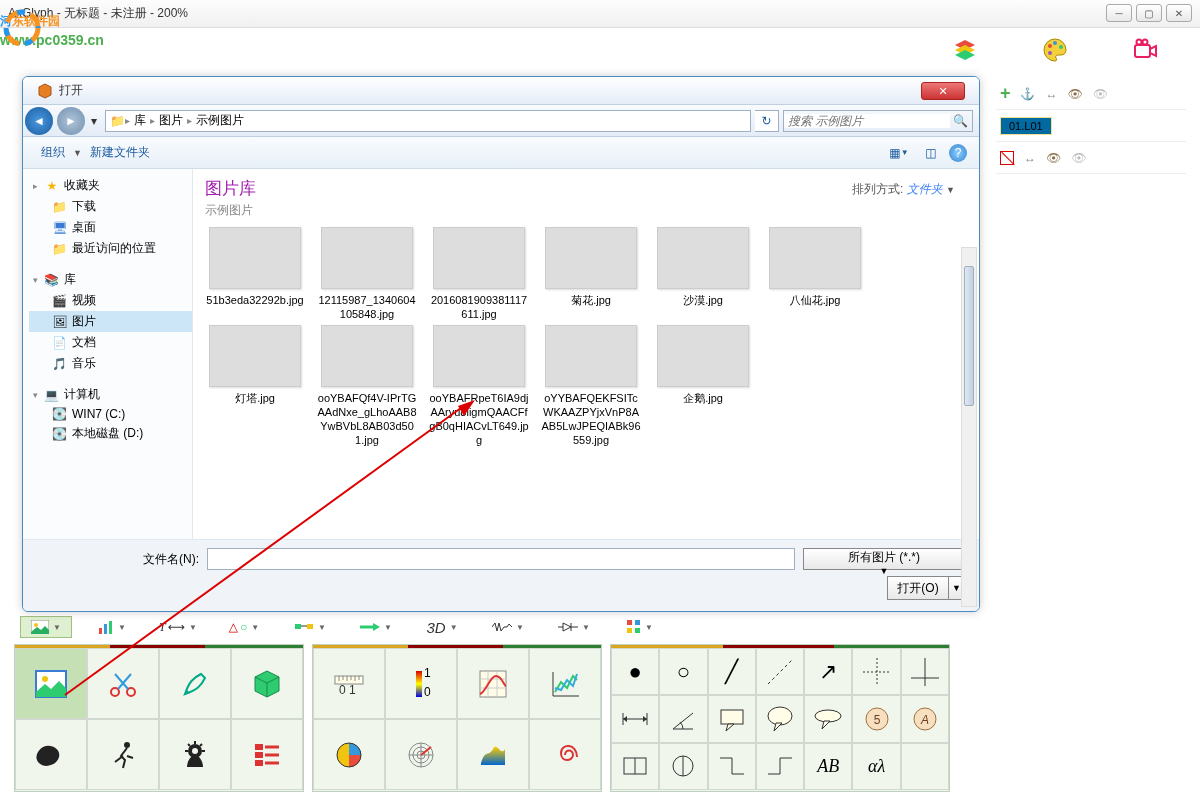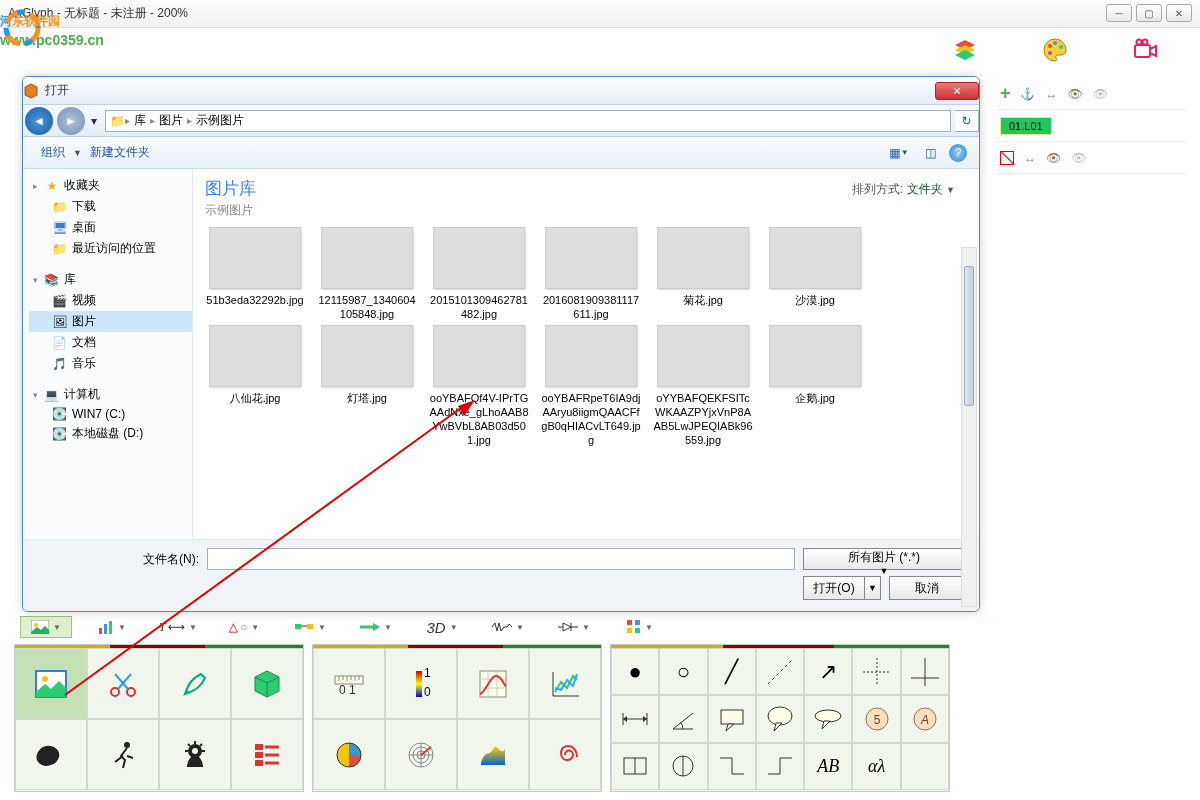--- a/index.html
+++ b/index.html
@@ -14,27 +14,27 @@
 .wm2{font-size:14px;color:#4caf50;font-weight:bold;}
 .wm-ico{position:absolute;top:6px;left:2px;width:40px;height:40px;}
 .wm-ico svg{width:40px;height:40px;}
 .top-right-tools{position:absolute;top:30px;right:20px;display:flex;gap:20px;}
 .tri-tool{width:70px;height:40px;display:flex;align-items:center;justify-content:center;font-size:22px;}
 .right-panel{position:absolute;top:78px;right:14px;width:190px;}
 .rp-row{display:flex;align-items:center;height:32px;border-bottom:1px solid #eee;gap:10px;padding:0 4px;}
 .rp-add{color:#4caf50;font-size:18px;font-weight:bold;}
 .rp-anch{color:#d00;}
 .rp-eye{color:#8b6f47;}
-.rp-tab{background:#22c55e;border:1px solid #f0e090;padding:2px 8px;font-size:11px;}
+.rp-tab{background:#0369a1;border:1px solid #f0e090;padding:2px 8px;font-size:11px;}
 .rp-sq{width:14px;height:14px;border:1px solid #d00;display:inline-block;position:relative;}
 .rp-sq::after{content:'';position:absolute;width:18px;height:1px;background:#d00;transform:rotate(45deg);top:6px;left:-2px;}
 
 
 .dlg{position:absolute;top:76px;left:22px;width:958px;height:536px;border:1px solid #4a8bc2;border-radius:6px;overflow:hidden;box-shadow:0 0 10px rgba(0,0,0,.2);background:#fff;z-index:50;}
-.dlg-tb{height:28px;background:linear-gradient(#fff,#e4ecf7);display:flex;align-items:center;padding:0 0;border-bottom:1px solid #c0d0e0;}
+.dlg-tb{height:28px;background:linear-gradient(#fff,#e4ecf7);display:flex;align-items:center;padding:0 14px;border-bottom:1px solid #c0d0e0;}
 .dlg-tb .cube{width:16px;height:16px;margin-right:6px;}
 .dlg-tit{flex:1;color:#333;}
 .dlg-x{width:44px;height:18px;background:linear-gradient(#e77,#c33);border:1px solid #a22;border-radius:3px;color:#fff;text-align:center;font-size:11px;line-height:16px;}
 .dlg-nav{height:32px;background:linear-gradient(#f8fbfe,#e4ecf7);display:flex;align-items:center;border-bottom:1px solid #c0d0e0;}
 .nav-bk,.nav-fw{width:28px;height:28px;border-radius:50%;margin:0 2px;display:flex;align-items:center;justify-content:center;color:#fff;}
 .nav-bk{background:radial-gradient(#4a9ae0,#1a5a9e);}
 .nav-fw{background:radial-gradient(#b0c4d8,#7090b0);}
 .nav-dd{width:14px;height:20px;display:flex;align-items:center;justify-content:center;color:#333;}
 .nav-path{flex:1;height:22px;background:#fff;border:1px solid #a0b0c0;margin:0 4px;display:flex;align-items:center;padding:0 4px;}
 .nav-path .seg{padding:0 4px;}
@@ -55,24 +55,24 @@
 .sg-h .ico{width:18px;text-align:center;margin-right:3px;}
 .sg-i{display:flex;align-items:center;padding:2px 4px 2px 22px;}
 .sg-i.sel{background:#cde6f7;}
 .sg-i .ico{width:18px;text-align:center;margin-right:3px;}
 .star{color:#f7b500;}
 .fold{color:#f7c04a;}
 .mon{color:#3a7bd5;}
 .doc{color:#8893a0;}
 .mus{color:#3a7bd5;}
 .dlg-main{flex:1;position:relative;overflow:auto;padding:8px 12px;}
-.lib-h{color:#3b82f6;font-size:17px;}
+.lib-h{color:#a21caf;font-size:17px;}
 .lib-sub{color:#888;margin-top:2px;margin-bottom:8px;}
 .sort{position:absolute;top:12px;right:24px;color:#555;}
-.sort .lk{color:#14532d;}
+.sort .lk{color:#3b82f6;font-style:italic;}
 .thumbs{display:flex;flex-wrap:wrap;gap:4px 12px;}
 .thumb{width:100px;text-align:center;}
 .thumb .pic{width:92px;height:62px;border:1px solid #ccc;margin:0 auto 4px;background:#ddd;box-shadow:1px 1px 2px rgba(0,0,0,.15);}
 .thumb .cap{font-size:11px;line-height:14px;word-break:break-all;}
 .p0{background:linear-gradient(120deg,#e8e8e0 40%,#c8d0c0);}
 .p1{background:linear-gradient(120deg,#4a6070,#6a8090);}
 .p2{background:linear-gradient(120deg,#c77028,#5a402a);}
 .p3{background:linear-gradient(120deg,#2a3a4a,#4a5a6a);}
 .p4{background:radial-gradient(#ff6a1a,#cc3a00);}
 .p5{background:linear-gradient(#7aa5d5 40%,#d9934a 40%);}
@@ -84,21 +84,21 @@
 .p11{background:linear-gradient(#7a94b8,#3a4a5a);}
 .p12{background:linear-gradient(#d47aa0 50%,#3a3ab0 50%);}
 .p13{background:linear-gradient(#c8d8e8 50%,#1a1a1a 50%);}
 .dlg-sb{position:absolute;top:170px;right:2px;width:16px;height:360px;background:#f0f0f0;border:1px solid #ddd;}
 .dlg-sb .th{position:absolute;top:18px;left:2px;right:2px;height:140px;background:linear-gradient(90deg,#e0e8f0,#c0d0e0);border:1px solid #a0b0c0;border-radius:2px;}
 .dlg-bot{height:72px;border-top:1px solid #e0e8f0;background:#f0f4f8;padding:8px 14px;display:flex;flex-direction:column;align-items:flex-end;gap:6px;}
 .dlg-r1{display:flex;align-items:center;width:100%;}
 .dlg-r1 .lbl{width:170px;text-align:right;padding-right:8px;}
 .dlg-r1 .fn{flex:1;height:22px;border:1px solid #a0b0c0;background:#fff;}
 .dlg-r1 .ft{width:162px;height:22px;border:1px solid #888;background:linear-gradient(#fff,#e8e8e8);margin-left:8px;display:flex;align-items:center;padding:0 6px;justify-content:space-between;flex-direction:column;}
-.dlg-r2{display:flex;gap:8px;}
+.dlg-r2{display:flex;gap:20px;flex-direction:column;}
 .dlg-btn{width:76px;height:24px;border:1px solid #888;background:linear-gradient(#fff,#e8e8e8);display:flex;align-items:center;justify-content:center;}
 .dlg-btn.sp{width:62px;}
 .dlg-dd{width:16px;height:24px;border:1px solid #888;border-left:0;background:linear-gradient(#fff,#e8e8e8);display:flex;align-items:center;justify-content:center;font-size:9px;}
 
 
 .tb-strip{position:absolute;top:614px;left:14px;right:250px;height:26px;display:flex;align-items:center;gap:14px;padding:0 6px;}
 .tb-it{width:52px;height:22px;display:flex;align-items:center;justify-content:center;gap:2px;font-size:13px;color:#333;}
 .tb-it.hl{background:#dff0d0;border:1px solid #a0c080;}
 .tb-drop{font-size:8px;color:#666;margin-left:2px;}
 .palettes{position:absolute;top:644px;left:14px;right:250px;height:148px;display:flex;gap:8px;}
@@ -203,20 +203,24 @@
     <div class="nav-path">
       <span style="color:#f7c04a">📁</span>
       <span class="ar">▸</span>
       <span class="seg">库</span>
         <span class="ar">▸</span>
       <span class="seg">图片</span>
         <span class="ar">▸</span>
       <span class="seg">示例图片</span>
     </div>
     <div class="nav-ref">↻</div>
+    <div class="nav-srch">
+      <input placeholder="搜索 示例图片" style="">
+      <span class="mg">🔍</span>
+    </div>
   </div>
   <div class="dlg-tool">
     <span class="ti">组织</span>
       <span style="font-size:9px;color:#555">▼</span>
     <span class="ti">新建文件夹</span>
     <span class="sp"></span>
     <span class="ib">▦<span style="font-size:8px">▼</span></span>
     <span class="ib">◫</span>
     <span class="ib" style="background:radial-gradient(#8ed0ff,#3080d0);border-radius:50%;width:18px;height:18px;color:#fff">?</span>
   </div>
@@ -285,24 +289,20 @@
       <div class="lib-sub">示例图片</div>
       <div class="sort"><span>排列方式:</span> <span class="lk">文件夹</span> <span style="font-size:9px">▼</span></div>
       <div class="thumbs" id="thumbs">
           <div class="thumb">
             <div class="pic p0"></div>
             <div class="cap">51b3eda32292b.jpg</div>
           </div>
           <div class="thumb">
             <div class="pic p1"></div>
             <div class="cap">12115987_1340604105848.jpg</div>
-          </div>
-          <div class="thumb">
-            <div class="pic p2"></div>
-            <div class="cap">2015101309462781482.jpg</div>
           </div>
           <div class="thumb">
             <div class="pic p3"></div>
             <div class="cap">2016081909381117611.jpg</div>
           </div>
           <div class="thumb">
             <div class="pic p4"></div>
             <div class="cap">菊花.jpg</div>
           </div>
           <div class="thumb">

